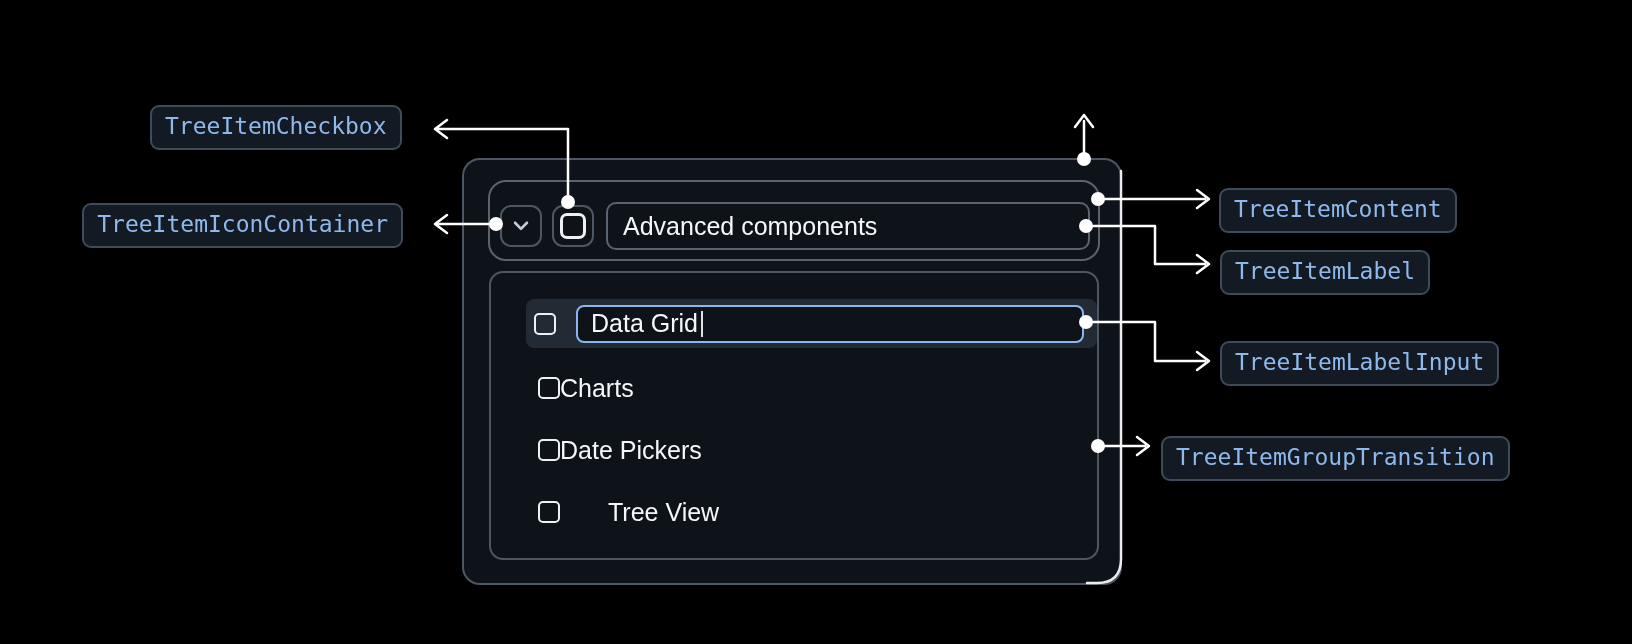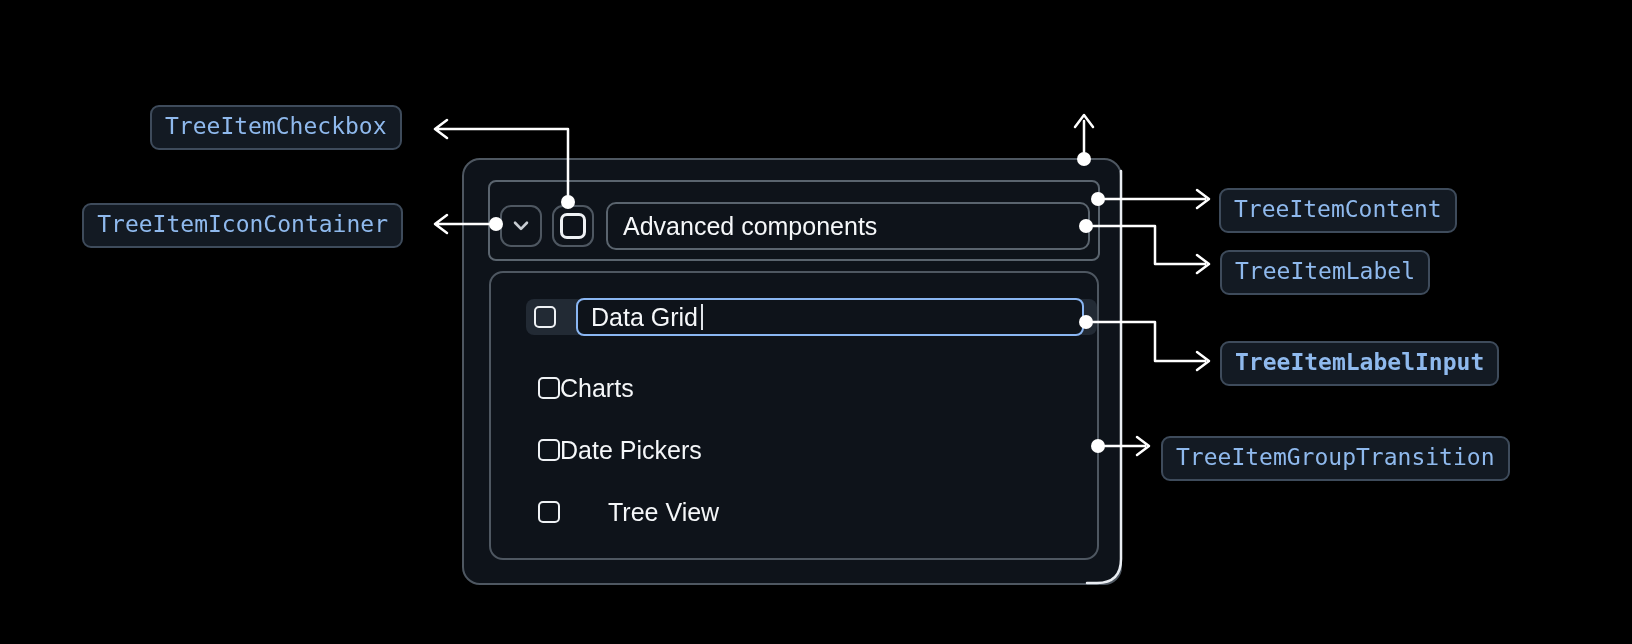--- a/index.html
+++ b/index.html
@@ -2,51 +2,51 @@
 <html style="--canvas-bg: #000000; --root-bg: #0e131a; --component-border: #4e5761; --component-border-light: #5a646e; --row-highlight-bg: #222a34; --input-focus-border: #8ab6f2; --badge-bg: #131a23; --badge-border: #3e4b5b; --badge-text: #8fb9ed; --arrow: #ffffff; --edge-highlight: #e9edf2;"><head>
 <meta charset="utf-8">
 <style>
   html,body{margin:0;padding:0;background:var(--canvas-bg,#000);}
   .canvas{position:relative;width:1632px;height:644px;background:var(--canvas-bg,#000);overflow:hidden;
           font-family:"Liberation Sans",sans-serif;}
 
   
   .box{position:absolute;box-sizing:border-box;border:2px solid var(--component-border,#4e5761);}
   .root-box{left:462px;top:158px;width:660px;height:427px;border-radius:18px;background:var(--root-bg,#0e131a);z-index:1;}
-  .content-box{left:24px;top:20px;width:612px;height:81px;border-radius:8px;border-color:var(--component-border-light,#5a646e);}
+  .content-box{left:24px;top:20px;width:612px;height:81px;border-radius:18px;border-color:var(--component-border-light,#5a646e);}
   .icon-box{left:10px;top:23px;width:42px;height:42px;border-radius:11px;display:flex;align-items:center;justify-content:center;}
   .chk-container{left:62px;top:23px;width:42px;height:42px;border-radius:11px;display:flex;align-items:center;justify-content:center;}
   .chk{box-sizing:border-box;display:inline-block;width:22px;height:22px;border:2.5px solid #eef1f4;border-radius:5px;flex:none;}
   .chk.big{width:26px;height:26px;border-width:3px;border-radius:7px;}
   .label-box{left:116px;top:20px;width:484px;height:48px;border-radius:10px;border-color:var(--component-border-light,#5a646e);
              display:flex;align-items:center;padding-left:15px;color:#f5f7f9;font-size:25px;}
   .group-box{left:25px;top:111px;width:610px;height:289px;border-radius:14px;}
   .row{position:absolute;left:35px;width:571px;height:48px;display:flex;align-items:center;padding-left:12px;box-sizing:border-box;}
   .row-label{color:#f5f7f9;font-size:25px;}
-  .row-editing{top:26px;height:36px;background:var(--row-highlight-bg,#222a34);border-radius:8px;padding-left:8px;}
+  .row-editing{top:26px;height:49px;background:var(--row-highlight-bg,#222a34);border-radius:8px;padding-left:8px;}
   .input-box{box-sizing:border-box;margin-left:20px;width:508px;height:38px;border:2px solid var(--input-focus-border,#8ab6f2);
              border-radius:8px;background:var(--root-bg,#0e131a);display:flex;align-items:center;padding-left:13px;
              color:#f5f7f9;font-size:25px;}
   .caret{display:inline-block;width:2px;height:26px;background:#dfe3e8;margin-left:3px;}
   .r1{top:91px;} .r2{top:153px;} .r3{top:215px;gap:48px;}
 
   
   .arrows{position:absolute;left:0;top:0;z-index:2;pointer-events:none;}
 
   
   .badge{position:absolute;z-index:3;box-sizing:border-box;width:max-content;
          background:var(--badge-bg,#131a23);border:2px solid var(--badge-border,#3e4b5b);border-radius:9px;
          color:var(--badge-text,#8fb9ed);font-family:"DejaVu Sans Mono",monospace;font-size:23px;
          padding:5px 13px 7px 13px;line-height:29px;}
   .b-checkbox{left:150px;top:105px;}
   .b-iconcontainer{right:1229px;top:203px;}
   .b-root{left:983px;top:66px;}
   .b-content{left:1219px;top:188px;}
   .b-label{left:1220px;top:250px;}
-  .b-labelinput{left:1220px;top:341px;font-weight:bold;}
+  .b-labelinput{left:1220px;top:341px;}
   .b-grouptransition{left:1161px;top:436px;}
 </style>
 </head>
 <body>
 
 <div class="canvas">
 
   <div class="box root-box">
 
     <div class="box content-box">

